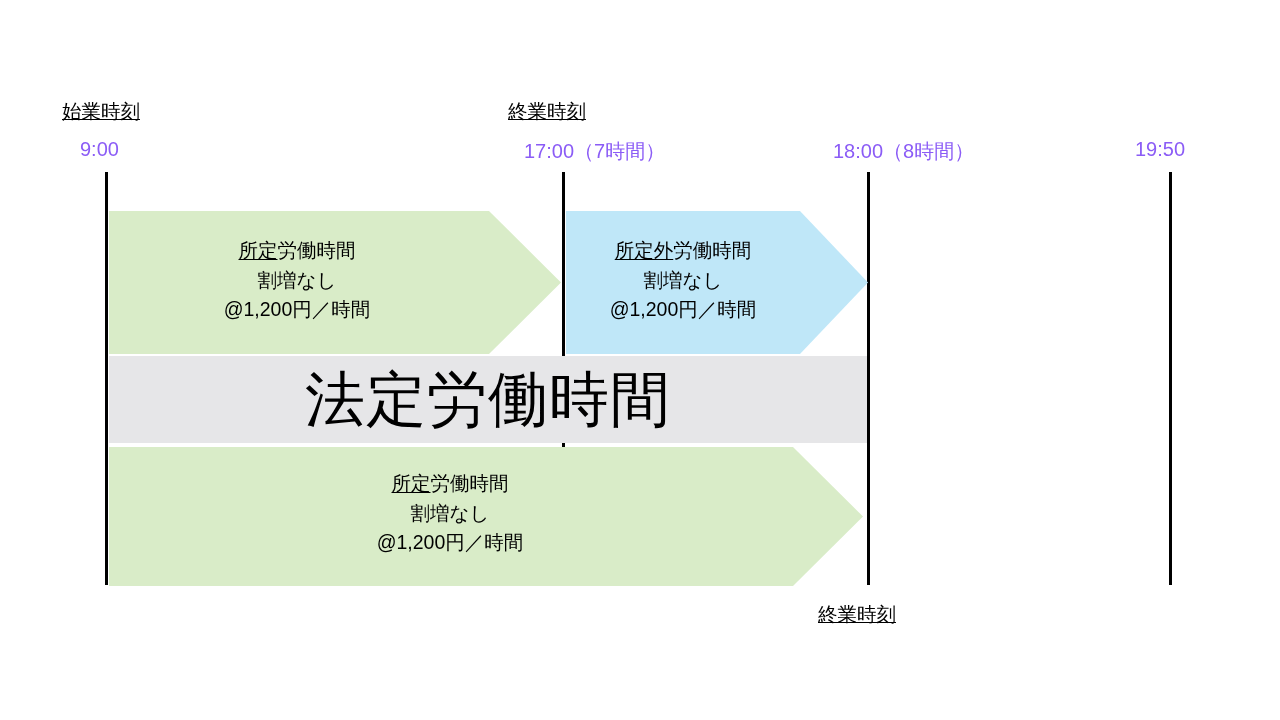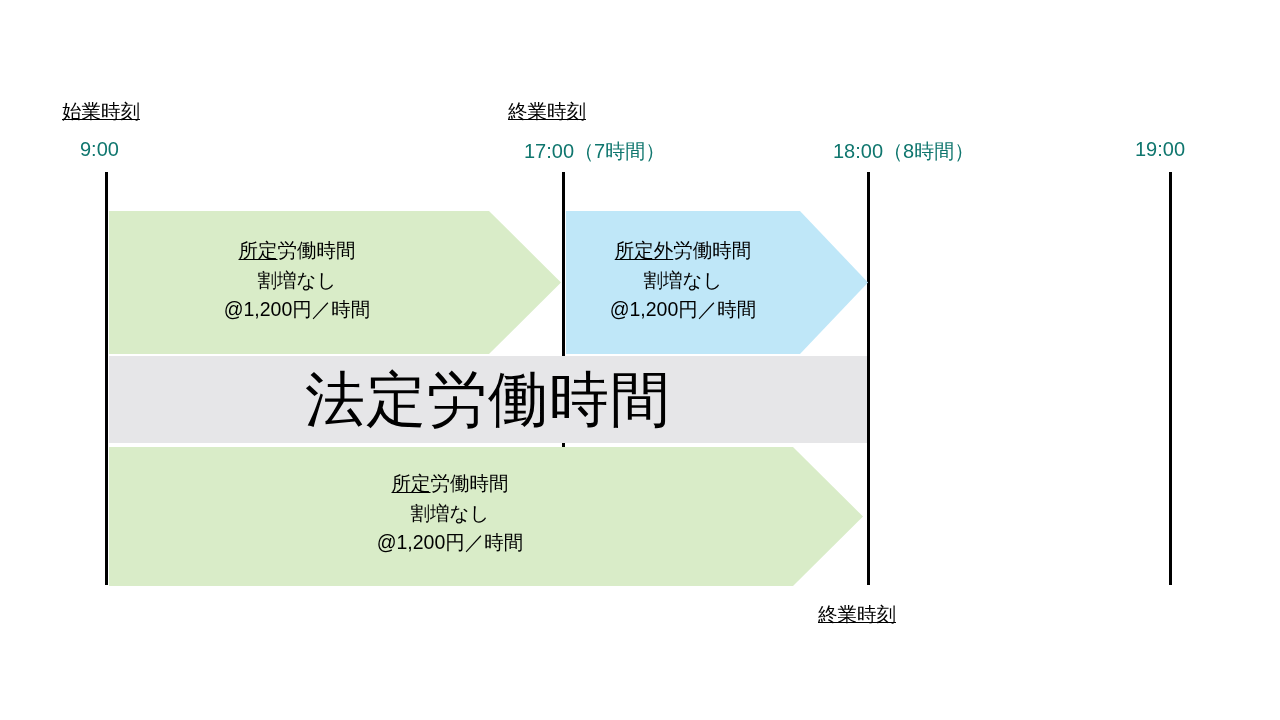--- a/index.html
+++ b/index.html
@@ -33,21 +33,21 @@
     color: #000;
   }
   .caption-top    { left: 48px;  top: 44px; }
   .caption-bottom { left: 48px;  top: 644px; }
 
   
   .axis-label {
     position: absolute;
     white-space: nowrap;
     font-size: 20px;
-    color: #0f766e;
+    color: #8b5cf6;
   }
   .axis-title {
     position: absolute;
     white-space: nowrap;
     font-size: 19.5px;
     color: #000;
     text-decoration: underline;
   }
 
   .lbl-start-title { left: 62px;  top: 98px; }
@@ -169,21 +169,21 @@
 
 
   <div class="axis-title lbl-start-title">始業時刻</div>
   <div class="axis-label lbl-start-time">9:00</div>
 
   <div class="axis-title lbl-end7-title">終業時刻</div>
   <div class="axis-label lbl-end7-time">17:00（7時間）</div>
 
   <div class="axis-label lbl-18-time">18:00（8時間）</div>
 
-  <div class="axis-label lbl-19-time">19:00</div>
+  <div class="axis-label lbl-19-time">19:50</div>
 
   <div class="axis-title lbl-end8-title">終業時刻</div>
 
   <div class="vline vline-0900"></div>
   <div class="vline vline-1700"></div>
   <div class="vline vline-1800"></div>
   <div class="vline vline-1900"></div>
 
   <div class="block arrow-green-top">
     <div class="block-text">

